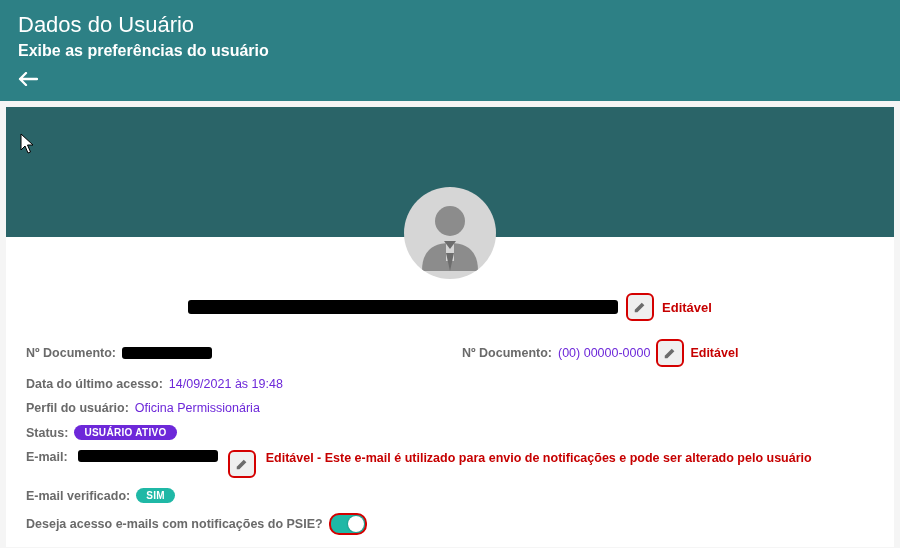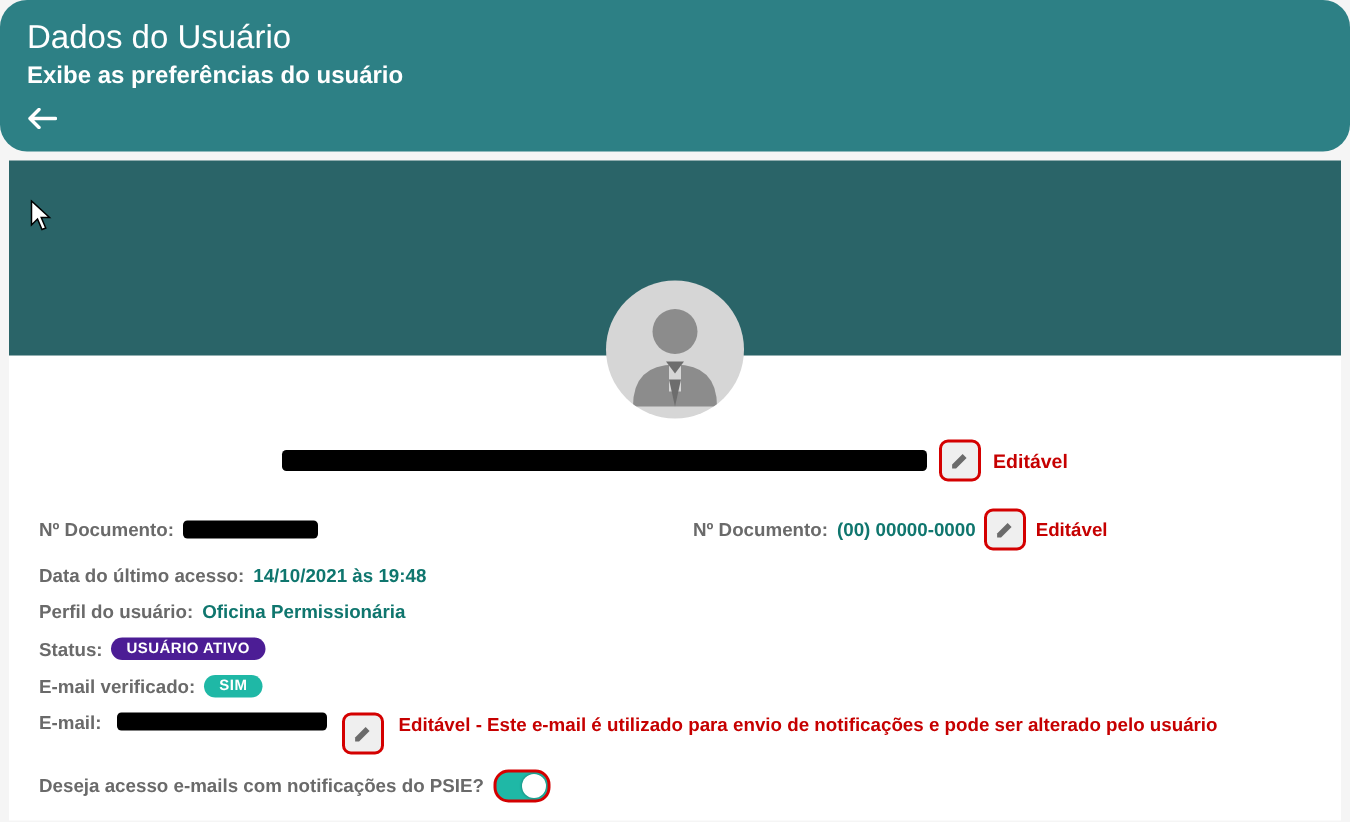--- a/index.html
+++ b/index.html
@@ -15,21 +15,20 @@
     position: absolute;
     top: 133px;
     left: 20px;
     z-index: 1000;
     pointer-events: none;
   }
   .header {
     background: #2d8085;
     color: #fff;
     padding: 12px 18px 10px 18px;
-    border-radius: 18px;
   }
   .header-title {
     font-size: 22px;
     font-weight: 400;
     margin-bottom: 4px;
   }
   .header-subtitle {
     font-size: 16px;
     font-weight: 600;
   }
@@ -110,40 +109,40 @@
   }
   .row {
     display: flex;
     align-items: center;
     gap: 6px;
     font-size: 12.5px;
     color: #6a6a6a;
     flex-wrap: wrap;
   }
   .label { font-weight: 700; color: #6a6a6a; }
-  .value { font-weight: 700; color: #0f766e; }
+  .value { font-weight: 400; color: #6d28d9; }
   .redact-sm {
     display: inline-block;
     background: #000;
     height: 12px;
     border-radius: 3px;
   }
   .redact-doc { width: 90px; }
   .redact-login { width: 150px; }
   .redact-email { width: 140px; }
   .badge {
     display: inline-block;
     padding: 2px 10px;
     border-radius: 10px;
     color: #fff;
     font-size: 10px;
     font-weight: 700;
     letter-spacing: .3px;
   }
-  .badge-active { background: #4c1d95; }
+  .badge-active { background: #6d28d9; }
   .badge-sim { background: #1fb8a6; }
   .toggle {
     width: 34px;
     height: 18px;
     background: #1fb8a6;
     border-radius: 10px;
     position: relative;
     display: inline-block;
     border: 2px solid #d40000;
     box-sizing: content-box;
@@ -231,50 +230,50 @@
             <path d="M2 14 L2 11 L10 3 L13 6 L5 14 Z" fill="#6b6b6b"></path>
           </svg>
       </span>
       <span class="ann-inline">Editável</span>
     </div>
 
 
 
     <div class="row">
       <span class="label">Data do último acesso:</span>
-      <span class="value">14/10/2021 às 19:48</span>
+      <span class="value">14/09/2021 às 19:48</span>
     </div>
 
     <div class="row full">
       <span class="label">Perfil do usuário:</span>
       <span class="value">Oficina Permissionária</span>
     </div>
 
     <div class="row full">
       <span class="label">Status:</span>
       <span class="badge badge-active">USUÁRIO ATIVO</span>
-    </div>
-
-    <div class="row full">
-      <span class="label">E-mail verificado:</span>
-      <span class="badge badge-sim">SIM</span>
     </div>
 
     <div class="row full email-ann-wrap">
       <span class="label">E-mail:</span>
       <span class="redact-sm redact-email"></span>
       <span class="edit-box">
         <svg viewBox="0 0 16 16">
             <path d="M2 14 L2 11 L10 3 L13 6 L5 14 Z" fill="#6b6b6b"></path>
           </svg>
       </span>
       <span class="ann-inline email-ann-text">Editável - Este e-mail é utilizado para envio de notificações e pode ser alterado pelo usuário</span>
     </div>
 
     <div class="row full">
+      <span class="label">E-mail verificado:</span>
+      <span class="badge badge-sim">SIM</span>
+    </div>
+
+    <div class="row full">
       <span class="label">Deseja acesso e-mails com notificações do PSIE?</span>
       <span class="toggle">
         <span class="knob"></span>
       </span>
     </div>
 
   </div>
 </div>
 
 </body></html>

